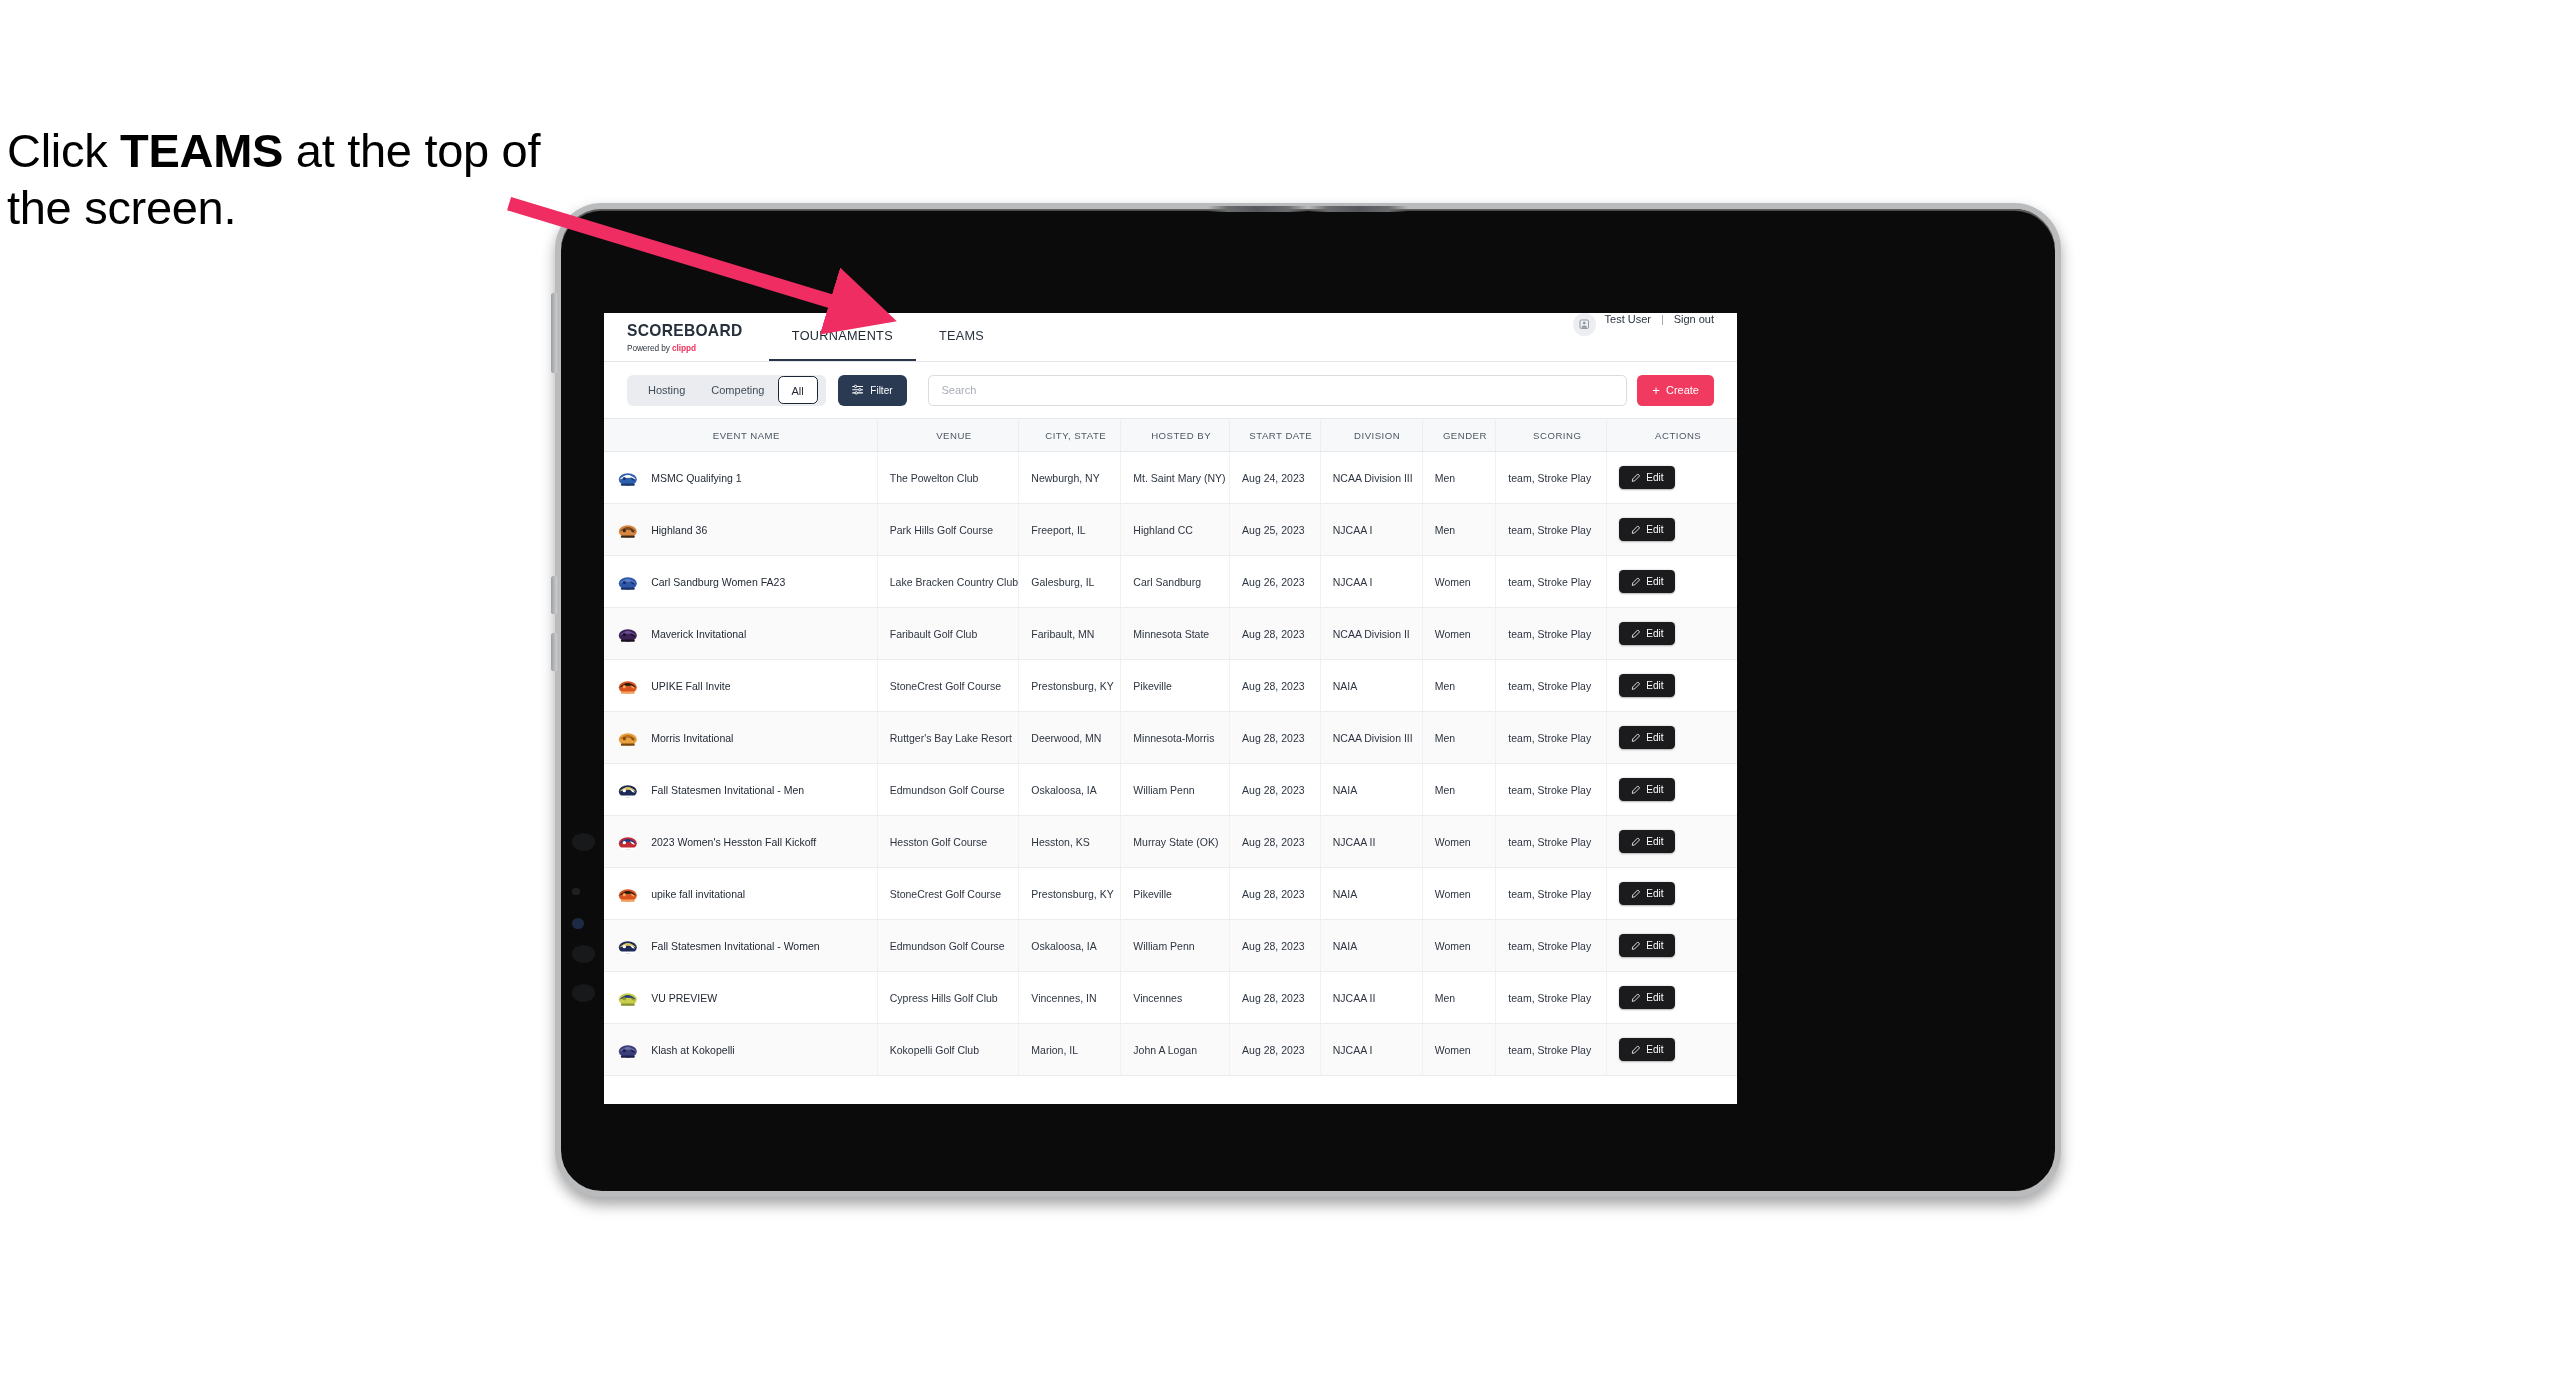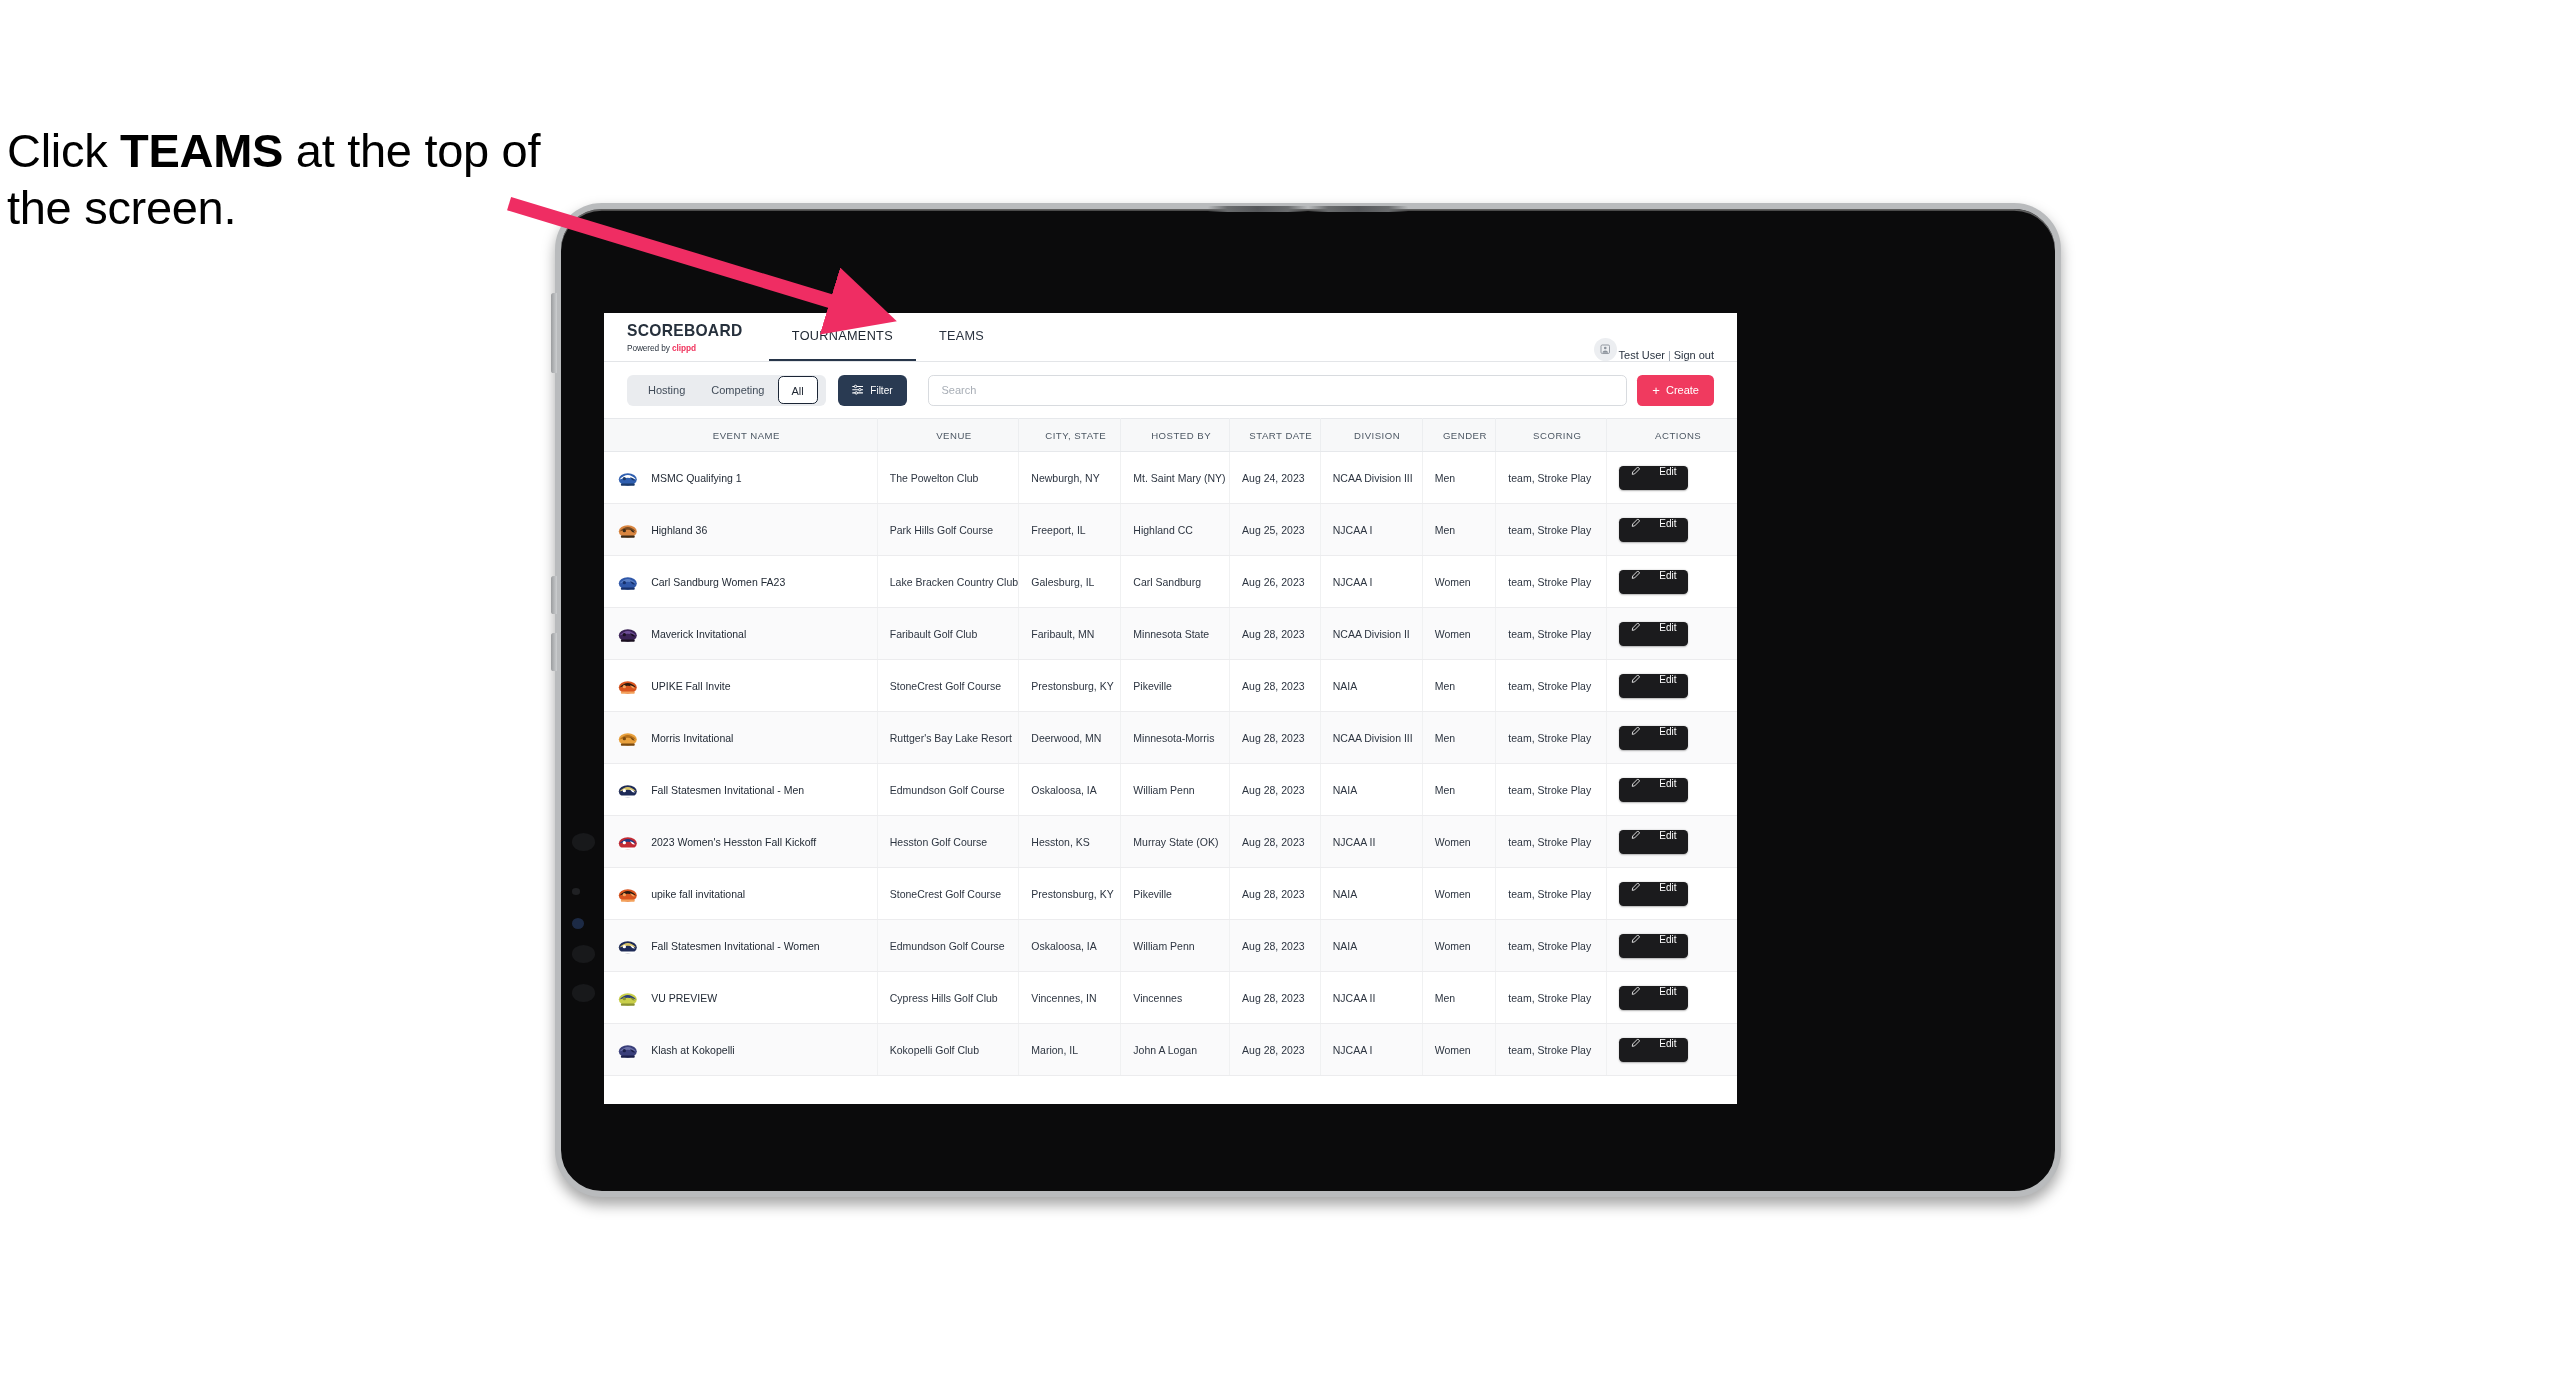--- a/index.html
+++ b/index.html
@@ -103,22 +103,22 @@
     font-size: 12.7px;
     letter-spacing: 0.3px;
     color: #2a3340;
     border-bottom: 2.6px solid transparent;
     cursor: pointer;
     white-space: nowrap;
   }
   .navtab.active { border-bottom-color: #273549; color: #1d2530; }
 
   .nav-right {
-    margin-left: auto; display: flex; align-items: flex-end;
-    padding-right: 23px; gap: 2px;
+    margin-left: auto; display: flex; align-items: flex-start;
+    padding-right: 23px; gap: 9px;
   }
   .avatar {
     width: 23px; height: 23px; border-radius: 50%;
     background: #eceef1; display: flex; align-items: center; justify-content: center;
   }
   .avatar svg { width: 10.5px; height: 10.5px; }
   .user-name { font-size: 11px; color: #2a3340; }
   .pipe { color: #9aa2ad; font-size: 11px; margin: 0 0.9px; }
   .signout { font-size: 11px; color: #2a3340; cursor: pointer; }
 
@@ -201,21 +201,21 @@
   }
   table.grid td:last-child { border-right: none; }
   tr.alt td { background: #fafafb; }
   tr.norm td { background: #ffffff; }
 
   .ev-cell { display: flex; align-items: center; gap: 11.4px; }
   .logo { width: 23.6px; height: 20px; flex: 0 0 auto; }
   .ev-name { font-size: 10.5px; color: #232b36; }
 
   .btn-edit {
-    display: inline-flex; gap: 19px;
+    display: inline-flex; align-items: center; gap: 6px;
     background: #1b1b1d; color: #fff;
     border-radius: 4.4px; height: 23.6px; padding: 0 11.4px;
     font-size: 10px; cursor: pointer;
     box-shadow: 0 0.9px 1.7px rgba(0,0,0,0.3);
   }
   .btn-edit svg { width: 9.6px; height: 9.6px; }
 
   
   col.c-event   { width: 24.1%; }
   col.c-venue   { width: 12.5%; }

